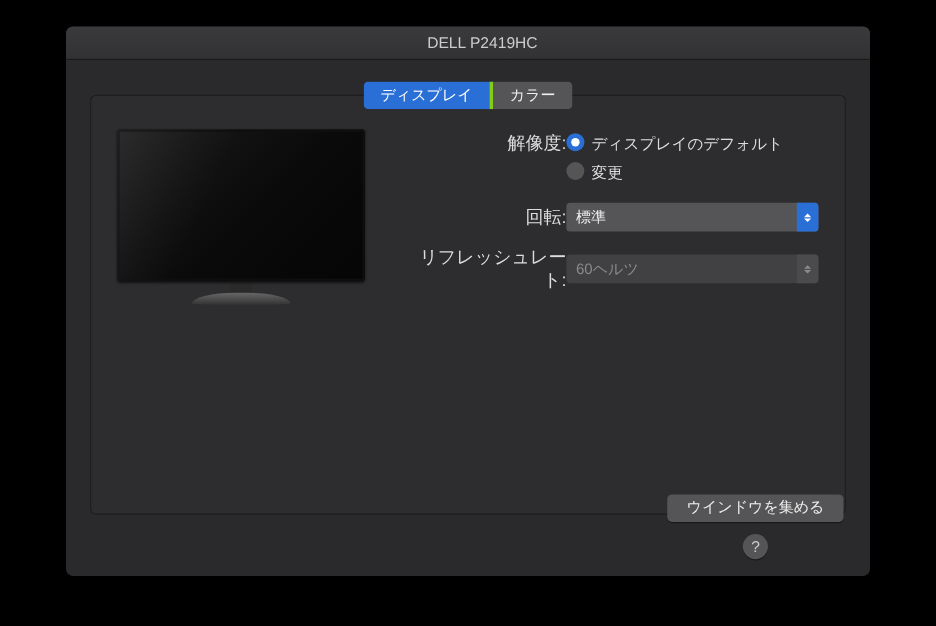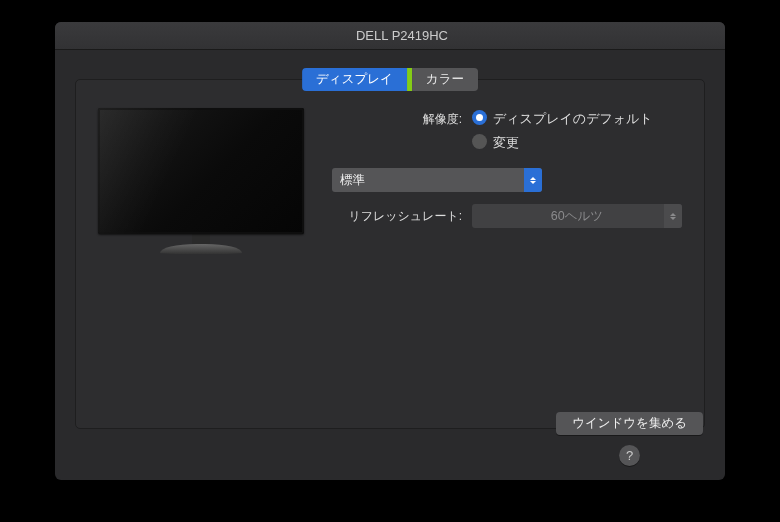--- a/index.html
+++ b/index.html
@@ -51,21 +51,21 @@
   display: flex;
   border-radius: 4px;
   overflow: hidden;
   z-index: 2;
 }
 .tab {
   padding: 3px 14px;
   font-size: 12.5px;
   background: #555557;
   color: #eee;
-  border-right: 5px solid #84cc16;
+  border-right: 3px solid #84cc16;
   cursor: default;
 }
 .tab:last-child { border-right: none; }
 .tab.active {
   background: #2a6fd6;
   color: #fff;
 }
 .panel {
   border: 1px solid #1e1e1f;
   border-radius: 5px;
@@ -116,23 +116,22 @@
 }
 .row {
   display: flex;
   align-items: center;
   margin-bottom: 6px;
 }
 .row-group { margin-bottom: 16px; }
 .label {
   width: 140px;
   text-align: right;
-  padding-right: 10px;
   color: #ddd;
-  font-size: 12px;
+  font-size: 15px;
 }
 .radio {
   display: flex;
   align-items: flex-start;
   gap: 6px;
 }
 .radio-dot {
   width: 15px; height: 15px;
   border-radius: 50%;
   background: #555;
@@ -160,21 +159,20 @@
   display: flex;
   align-items: center;
   padding: 12px 8px;
   position: relative;
   color: #eee;
   font-size: 12.5px;
 }
 .select.disabled {
   background: #414143;
   color: #8a8a8c;
-  justify-content: center;
 }
 .select .arrows {
   position: absolute;
   right: 0; top: 0;
   width: 18px; height: 100%;
   background: #2a6fd6;
   border-radius: 0 3px 3px 0;
   display:flex;
   flex-direction:column;
   align-items:center;
@@ -252,20 +250,21 @@
             <div class="row">
               <div class="label"></div>
               <div class="radio">
                 <div class="radio-dot"></div>
                 <div class="radio-label">変更</div>
               </div>
             </div>
           </div>
 
           <div class="row" style="margin-bottom:12px;">
+            <div class="label">回転:</div>
             <div class="select">
               <span>標準</span>
               <div class="arrows">
                 <div class="arr up"></div>
                   <div class="arr down"></div>
               </div>
             </div>
           </div>
 
           <div class="row">

